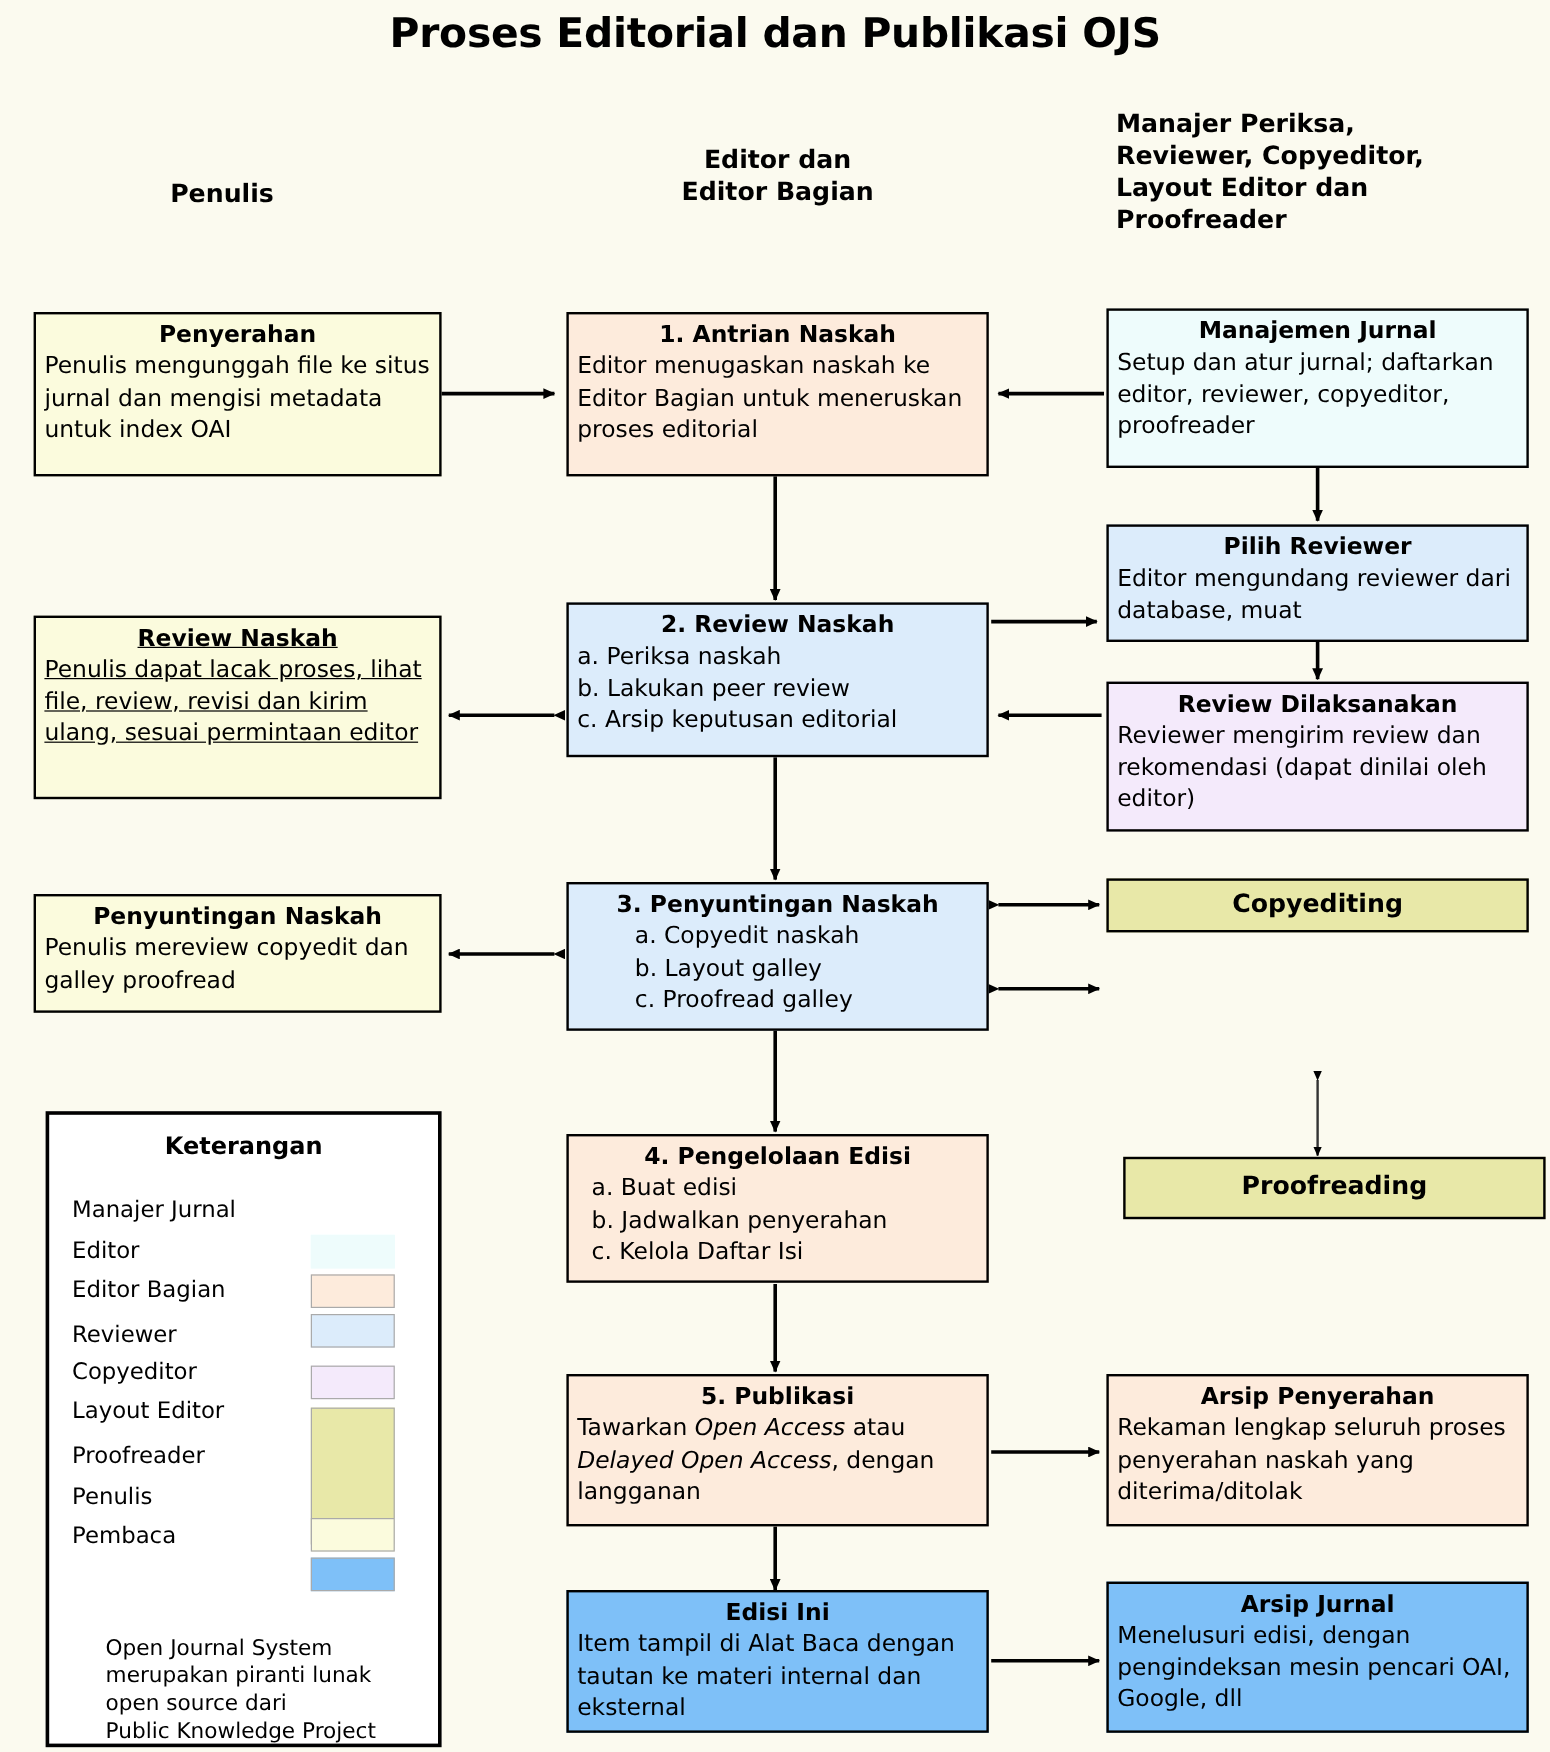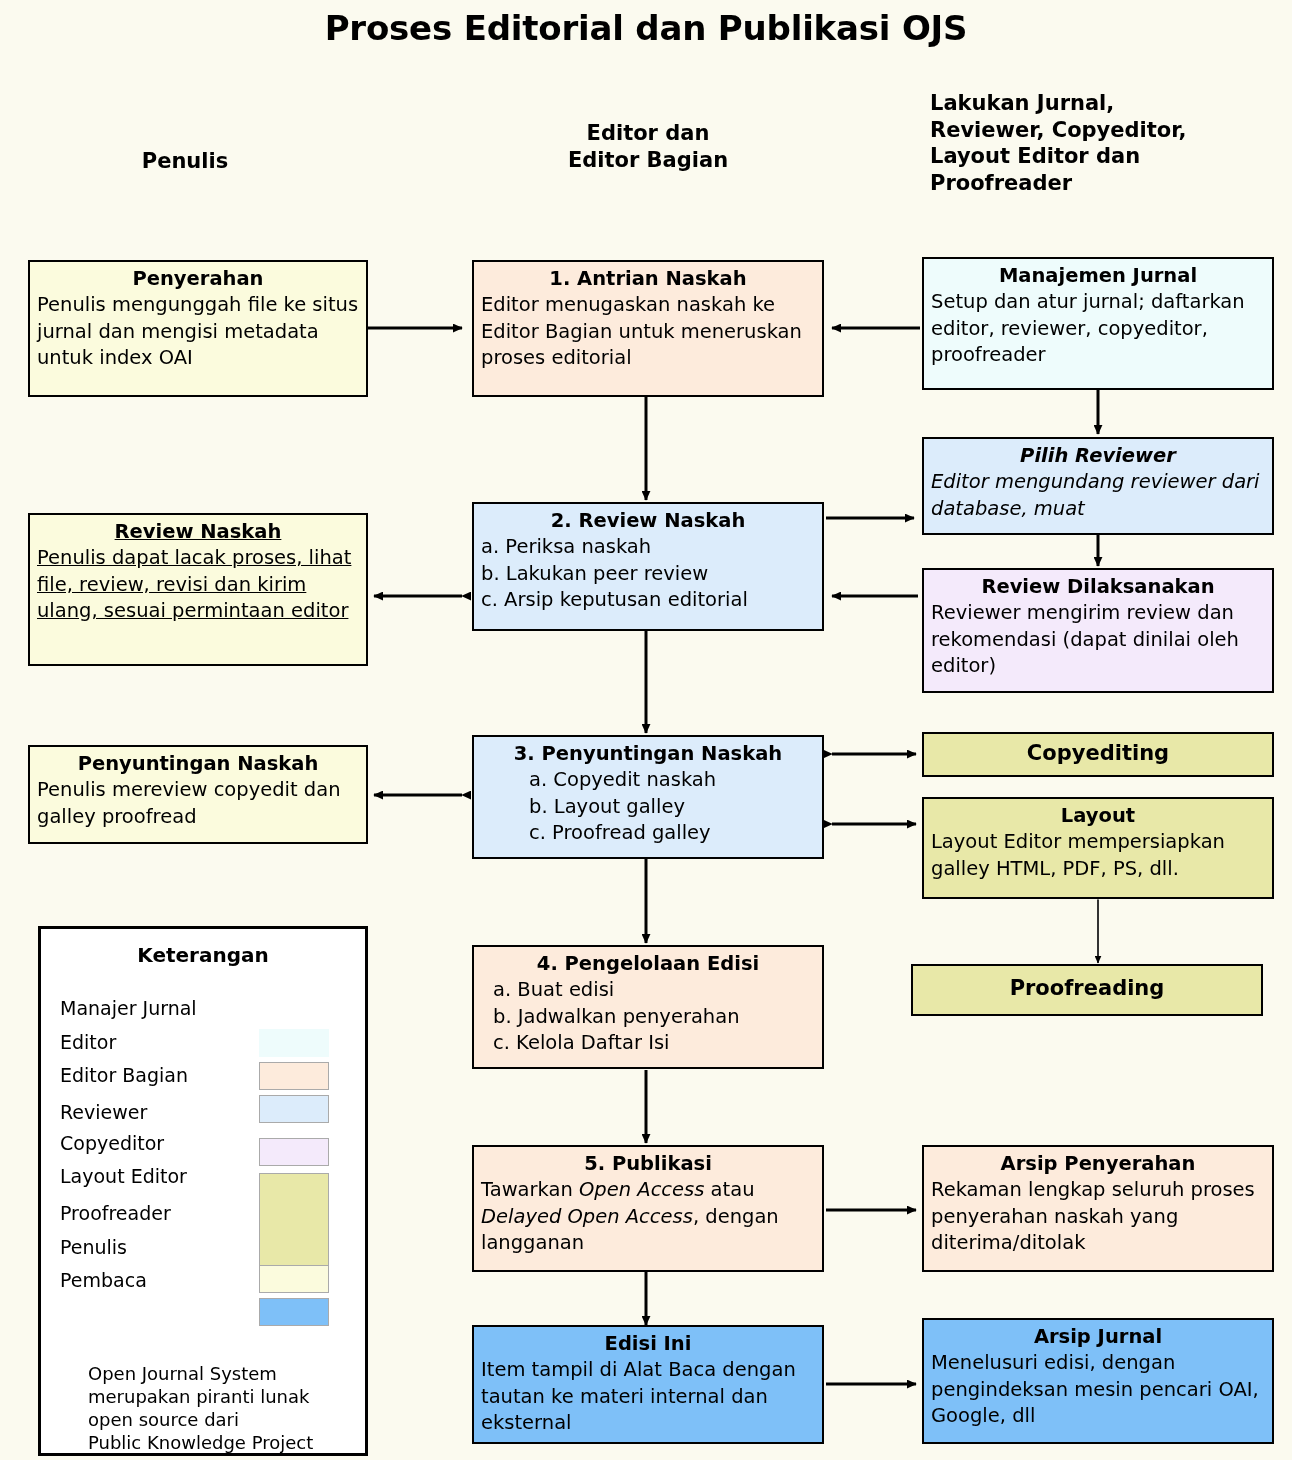--- a/index.html
+++ b/index.html
@@ -135,21 +135,21 @@
   <div class="abs doc-title">Proses Editorial dan Publikasi OJS</div>
 
   <div class="abs col-head c1">Penulis</div>
 
   <div class="abs col-head c2">
     <div>Editor dan</div>
     <div>Editor Bagian</div>
   </div>
 
   <div class="abs col-head c3">
-    <div>Lakukan Jurnal,</div>
+    <div>Manajer Periksa,</div>
     <div>Reviewer, Copyeditor,</div>
     <div>Layout Editor dan</div>
     <div>Proofreader</div>
   </div>
 
   <div class="abs box f-author" style="left:28px;top:260px;width:340px;height:137px;">
     <span class="t">Penyerahan</span>
     <span class="b">Penulis mengunggah file ke situs jurnal dan mengisi metadata untuk index OAI</span>
   </div>
 
@@ -168,21 +168,21 @@
     <span class="b">Penulis dapat lacak proses, lihat file, review, revisi dan kirim ulang, sesuai permintaan editor</span>
   </div>
 
   <div class="abs box f-section" style="left:472px;top:502px;width:352px;height:129px;">
     <span class="t">2. Review Naskah</span>
     <span class="li">a. Periksa naskah</span>
     <span class="li">b. Lakukan peer review</span>
     <span class="li">c. Arsip keputusan editorial</span>
   </div>
 
-  <div class="abs box f-section" style="left:922px;top:437px;width:352px;height:98px;font-style:italic;">
+  <div class="abs box f-section" style="left:922px;top:437px;width:352px;height:98px;">
     <span class="t">Pilih Reviewer</span>
     <span class="b">Editor mengundang reviewer dari database, muat</span>
   </div>
 
   <div class="abs box f-reviewer" style="left:922px;top:568px;width:352px;height:125px;">
     <span class="t">Review Dilaksanakan</span>
     <span class="b">Reviewer mengirim review dan rekomendasi (dapat dinilai oleh editor)</span>
   </div>
 
   <div class="abs box f-author" style="left:28px;top:745px;width:340px;height:99px;">
@@ -194,26 +194,22 @@
     <span class="t">3. Penyuntingan Naskah</span>
     <span class="li">a. Copyedit naskah</span>
     <span class="li">b. Layout galley</span>
     <span class="li">c. Proofread galley</span>
   </div>
 
   <div class="abs box f-prod onlytitle" style="left:922px;top:732px;width:352px;height:45px;">
     <span class="t">Copyediting</span>
   </div>
 
-  <div class="abs box f-prod" style="left:922px;top:797px;width:352px;height:102px;">
-    <span class="t">Layout</span>
-    <span class="b">Layout Editor mempersiapkan galley HTML, PDF, PS, dll.</span>
-  </div>
-
-  <div class="abs box f-prod onlytitle" style="left:911px;top:964px;width:352px;height:52px;">
+
+  <div class="abs box f-prod onlytitle" style="left:936px;top:964px;width:352px;height:52px;">
     <span class="t">Proofreading</span>
   </div>
 
   <div class="abs box f-editor indent" style="left:472px;top:945px;width:352px;height:124px;">
     <span class="t">4. Pengelolaan Edisi</span>
     <span class="li" style="padding-left:12px;">a. Buat edisi</span>
     <span class="li" style="padding-left:12px;">b. Jadwalkan penyerahan</span>
     <span class="li" style="padding-left:12px;">c. Kelola Daftar Isi</span>
   </div>
 

